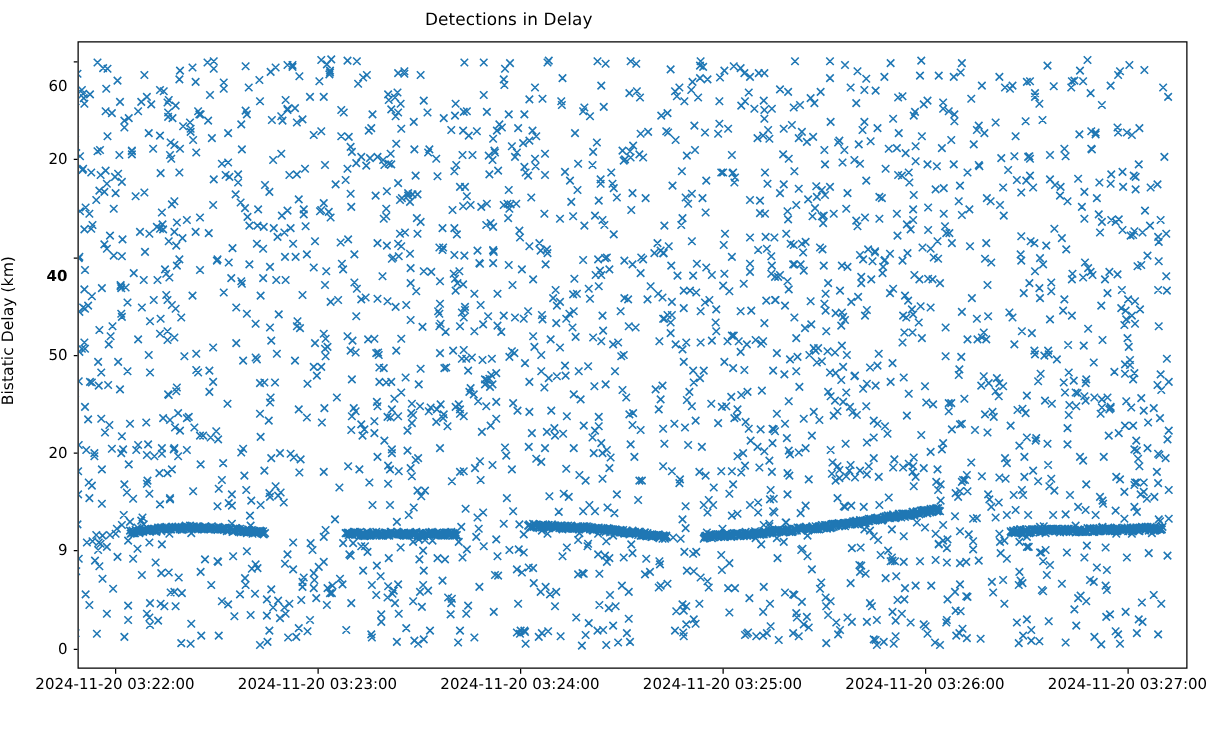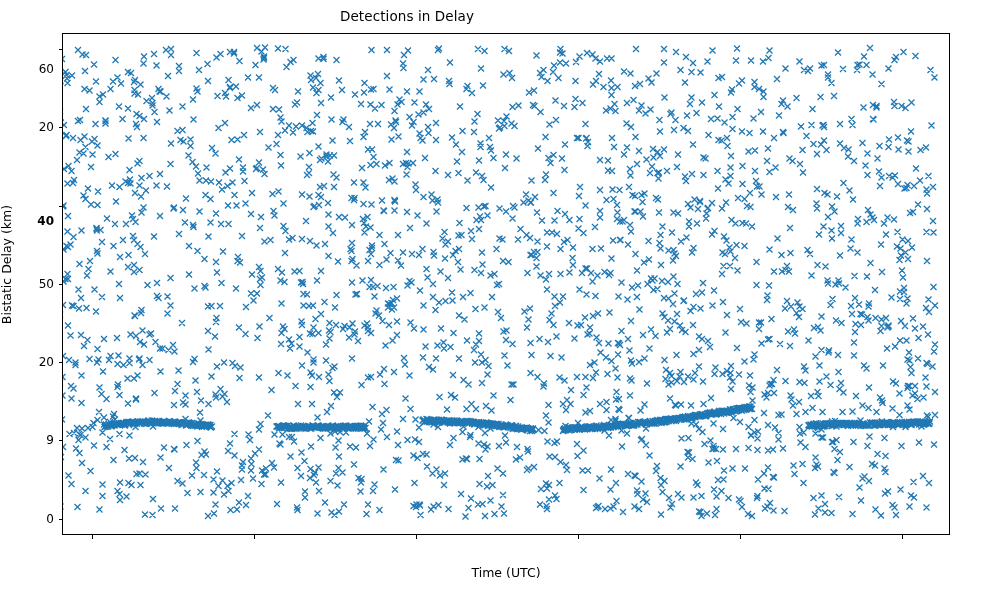--- a/index.html
+++ b/index.html
@@ -124,23 +124,30 @@
 
   <div id="ytick-labels">
       <div class="ytick-label" style="top: 486px;">0</div>
       <div class="ytick-label" style="top: 407px;">9</div>
       <div class="ytick-label" style="top: 329px;">20</div>
       <div class="ytick-label" style="top: 251px;">50</div>
       <div class="ytick-label" style="top: 188px; font-weight: bold;">40</div>
       <div class="ytick-label" style="top: 94px;">20</div>
       <div class="ytick-label" style="top: 16px; margin-top: 20px;">60</div>
     </div>
+  <div id="xtick-labels">
+      <div class="xtick-label" style="left: 92px;">2024-11-20 03:22:00</div>
+      <div class="xtick-label" style="left: 254px;">2024-11-20 03:23:00</div>
+      <div class="xtick-label" style="left: 416px;">2024-11-20 03:24:00</div>
+      <div class="xtick-label" style="left: 578px;">2024-11-20 03:25:00</div>
+      <div class="xtick-label" style="left: 740px;">2024-11-20 03:26:00</div>
+      <div class="xtick-label" style="left: 902px;">2024-11-20 03:27:00</div>
+    </div>
 
   <div id="ylabel">Bistatic Delay (km)</div>
-  <div id="xlabel">Time (UTC)</div>
 
 <div class="ytick-mark" style="top: 519px;"></div>
     <div class="ytick-mark" style="top: 440px;"></div>
     <div class="ytick-mark" style="top: 362px;"></div>
     <div class="ytick-mark" style="top: 284px;"></div>
     <div class="ytick-mark" style="top: 206px;"></div>
     <div class="ytick-mark" style="top: 127px;"></div>
     <div class="ytick-mark" style="top: 49px;"></div>
     <div class="xtick-mark" style="left: 92px;"></div>
     <div class="xtick-mark" style="left: 254px;"></div>

